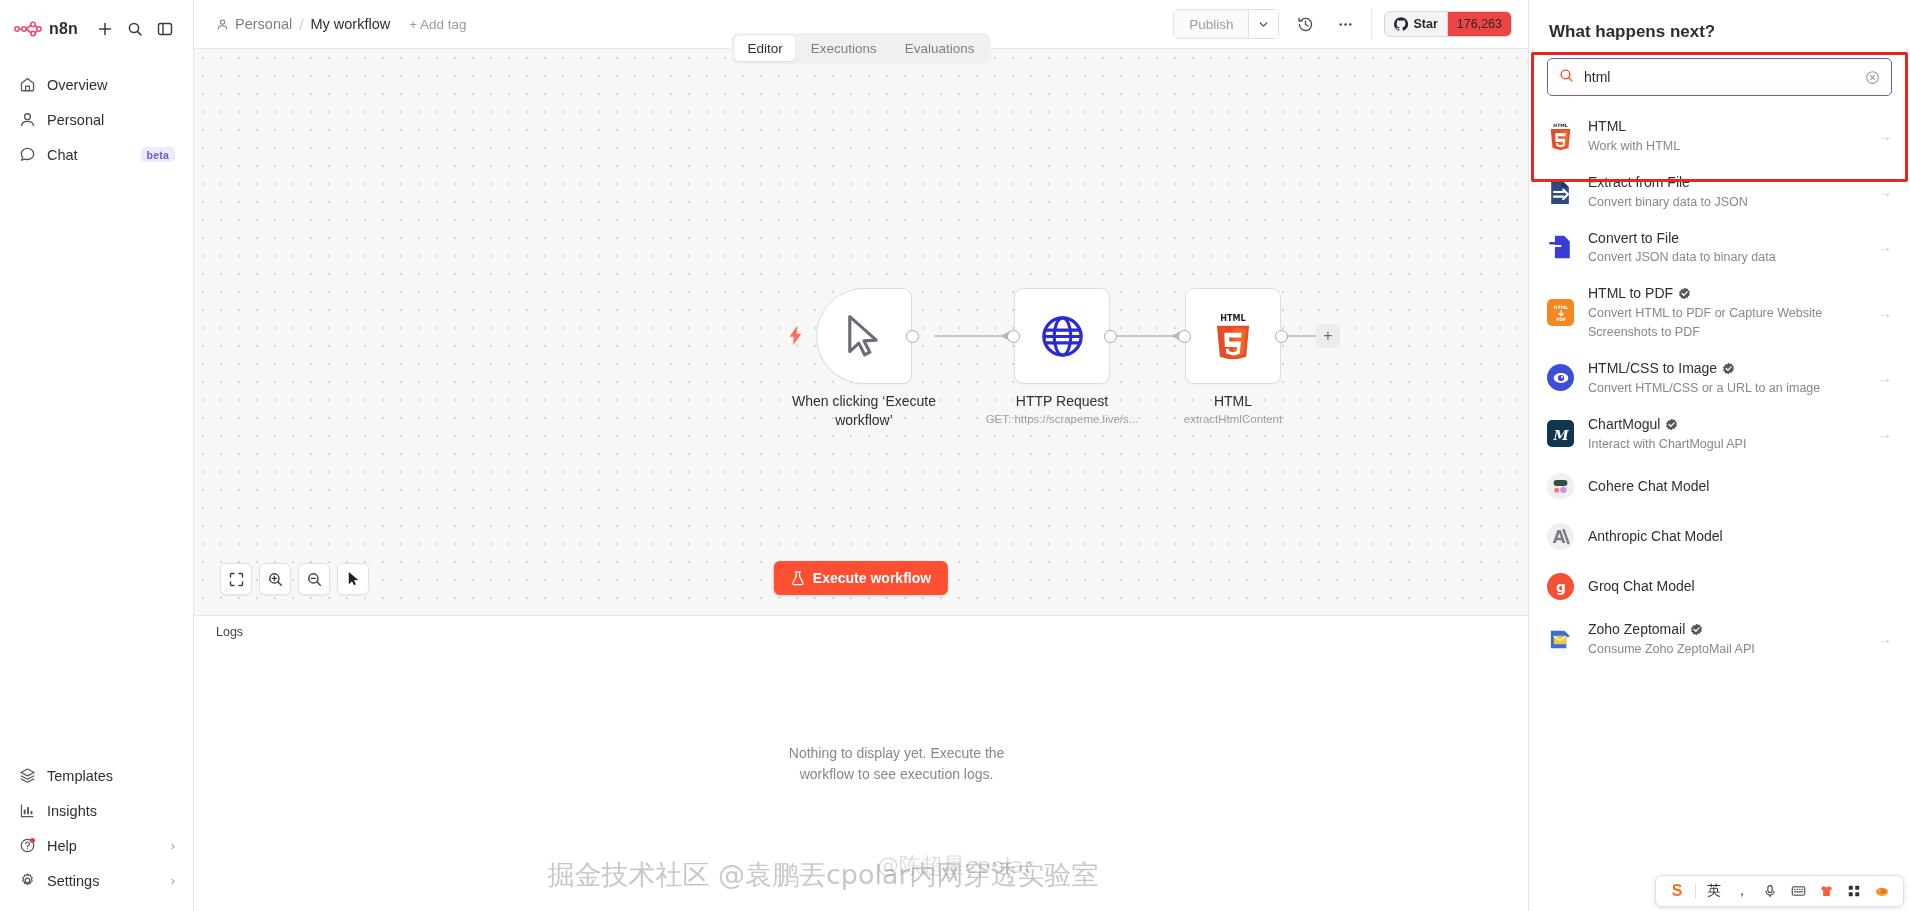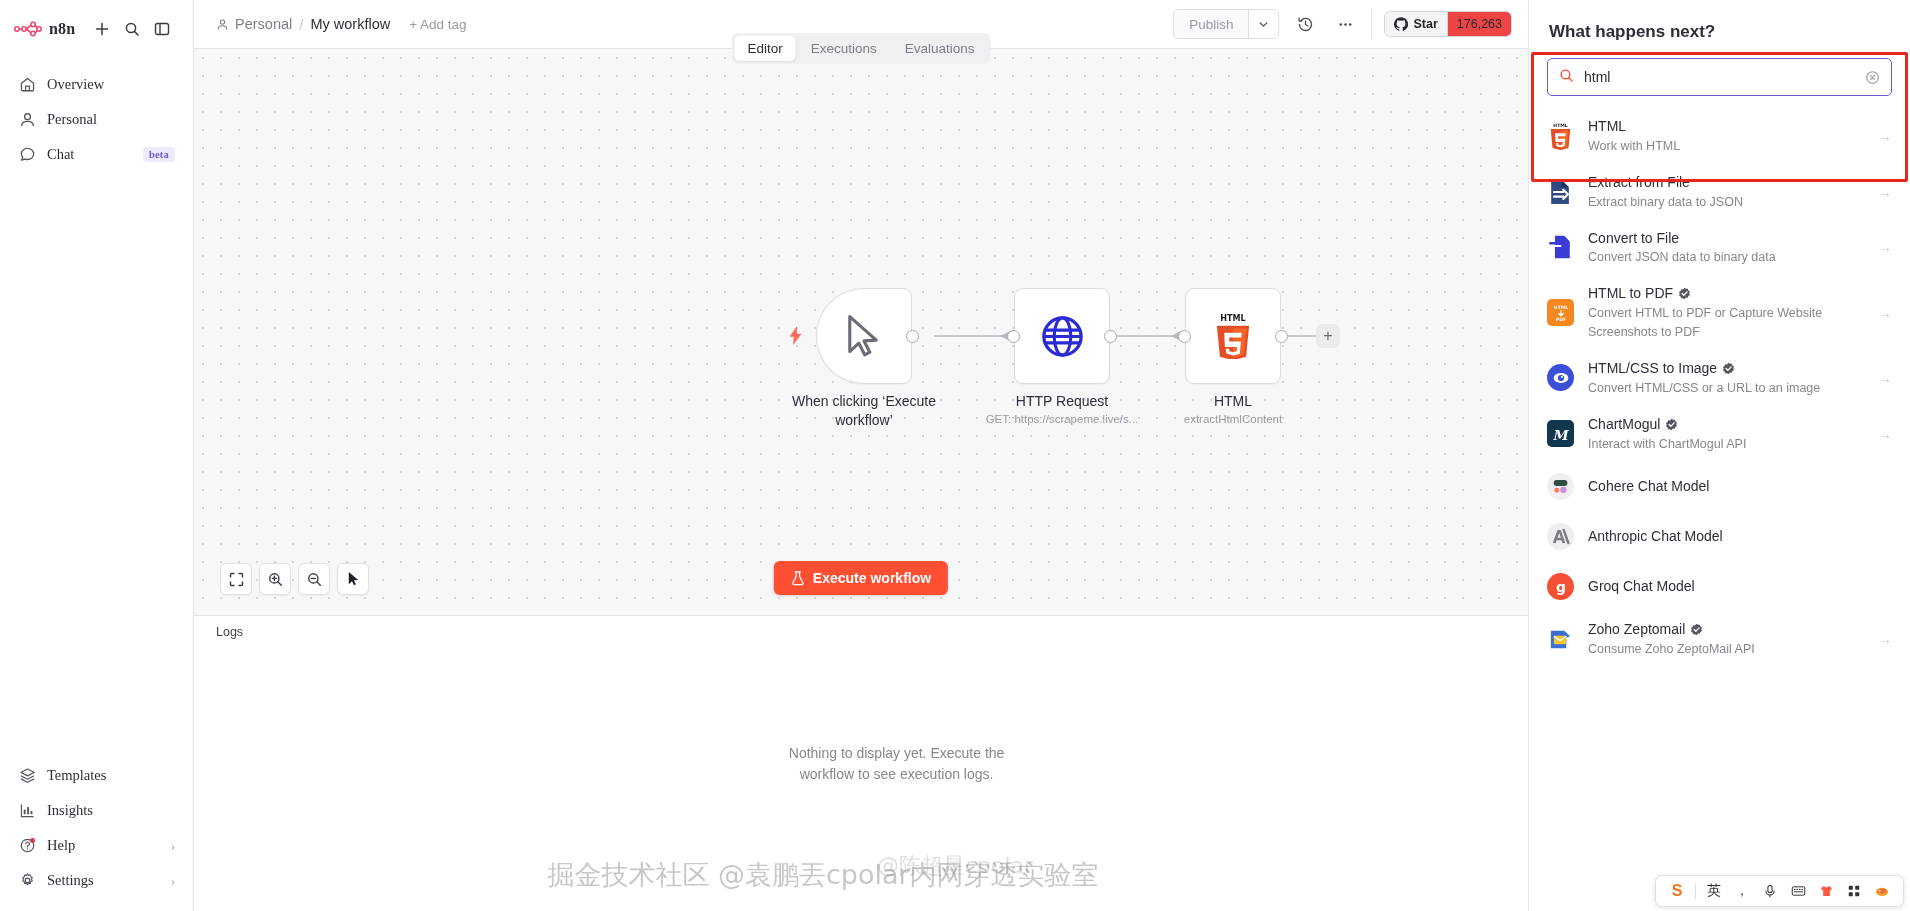--- a/index.html
+++ b/index.html
@@ -7,21 +7,21 @@
     width: 1910px; height: 911px;
     font-family: "Liberation Sans", sans-serif;
     background: #fff; overflow: hidden;
   }
   #app { position: relative; width: 1910px; height: 911px; display: flex; }
 
   
   .sidebar {
     width: 194px; height: 911px; background: #fff;
     border-right: 1px solid #e6e6e9;
-    display: flex; flex-direction: column; flex: 0 0 194px; font-family: Liberation Serif, serif;
+    display: flex; flex-direction: column; flex: 0 0 194px;
   }
   .sb-top { display: flex; align-items: center; height: 58px; padding: 0 14px; gap: 2px; }
   .logo-wrap { display: flex; align-items: center; gap: 7px; }
   .logo-text { font-size: 16px; font-weight: 700; color: #2d2e3a; letter-spacing: .2px; }
   .sb-top-icons { display: flex; align-items: center; gap: 4px; margin-left: 12px; }
   .icon-btn {
     width: 26px; height: 26px; display: flex; align-items: center;
     justify-content: center; border-radius: 5px; cursor: pointer; color: #4b4b57;
   }
 
@@ -530,21 +530,21 @@
         <span class="rp-ico">
           <svg width="25" height="26" viewBox="0 0 26 28">
             <path d="M3 1h11l8 8v18H3z" fill="#2f4a80"></path>
             <path d="M14 1l8 8h-8z" fill="#1d3260"></path>
             <path d="M6 14h10M6 19h10" stroke="#fff" stroke-width="2.4" stroke-linecap="round"></path>
             <path d="M16 11.5 21 16.5 16 21.5" stroke="#fff" stroke-width="2.4" fill="none" stroke-linecap="round" stroke-linejoin="round"></path>
           </svg>
         </span>
         <span class="rp-txt">
           <span class="rp-name">Extract from File</span>
-          <span class="rp-desc">Extract binary data to JSON</span>
+          <span class="rp-desc">Convert binary data to JSON</span>
         </span>
         <span class="rp-arrow">→</span>
       </div>
 
       <div class="rp-item">
         <span class="rp-ico">
           <svg width="25" height="26" viewBox="0 0 26 28">
             <path d="M7 2h10l6 6v18H7z" fill="#3b3bd6"></path>
             <path d="M2 10h12M9 5 14.5 10.5 9 16" stroke="#3b3bd6" stroke-width="2.6" fill="none" stroke-linecap="round" stroke-linejoin="round"></path>
             <path d="M3 13h10" stroke="#fff" stroke-width="2.2" stroke-linecap="round"></path>

